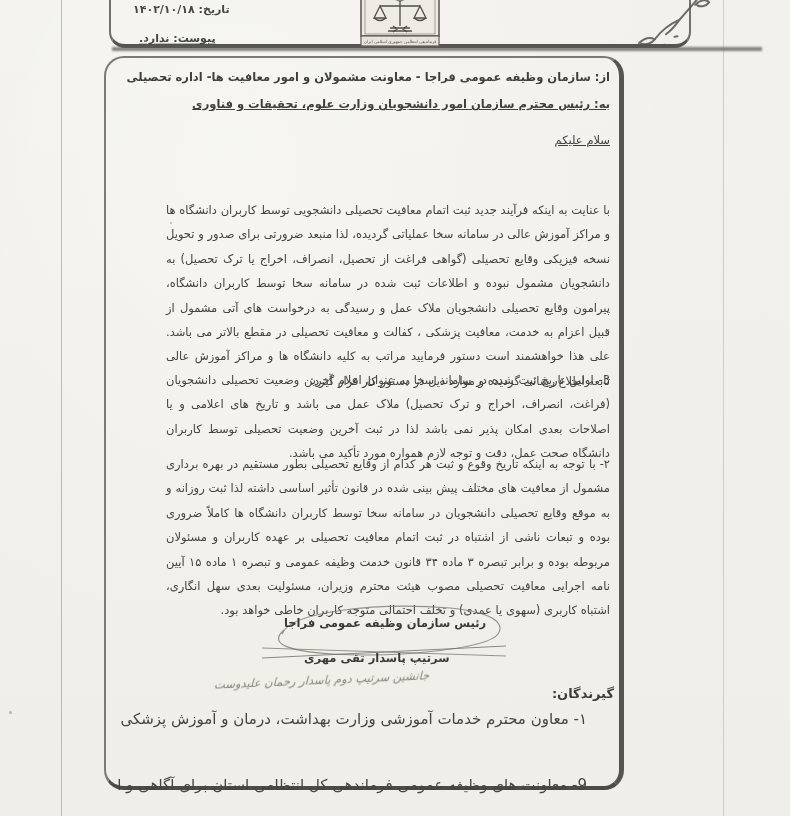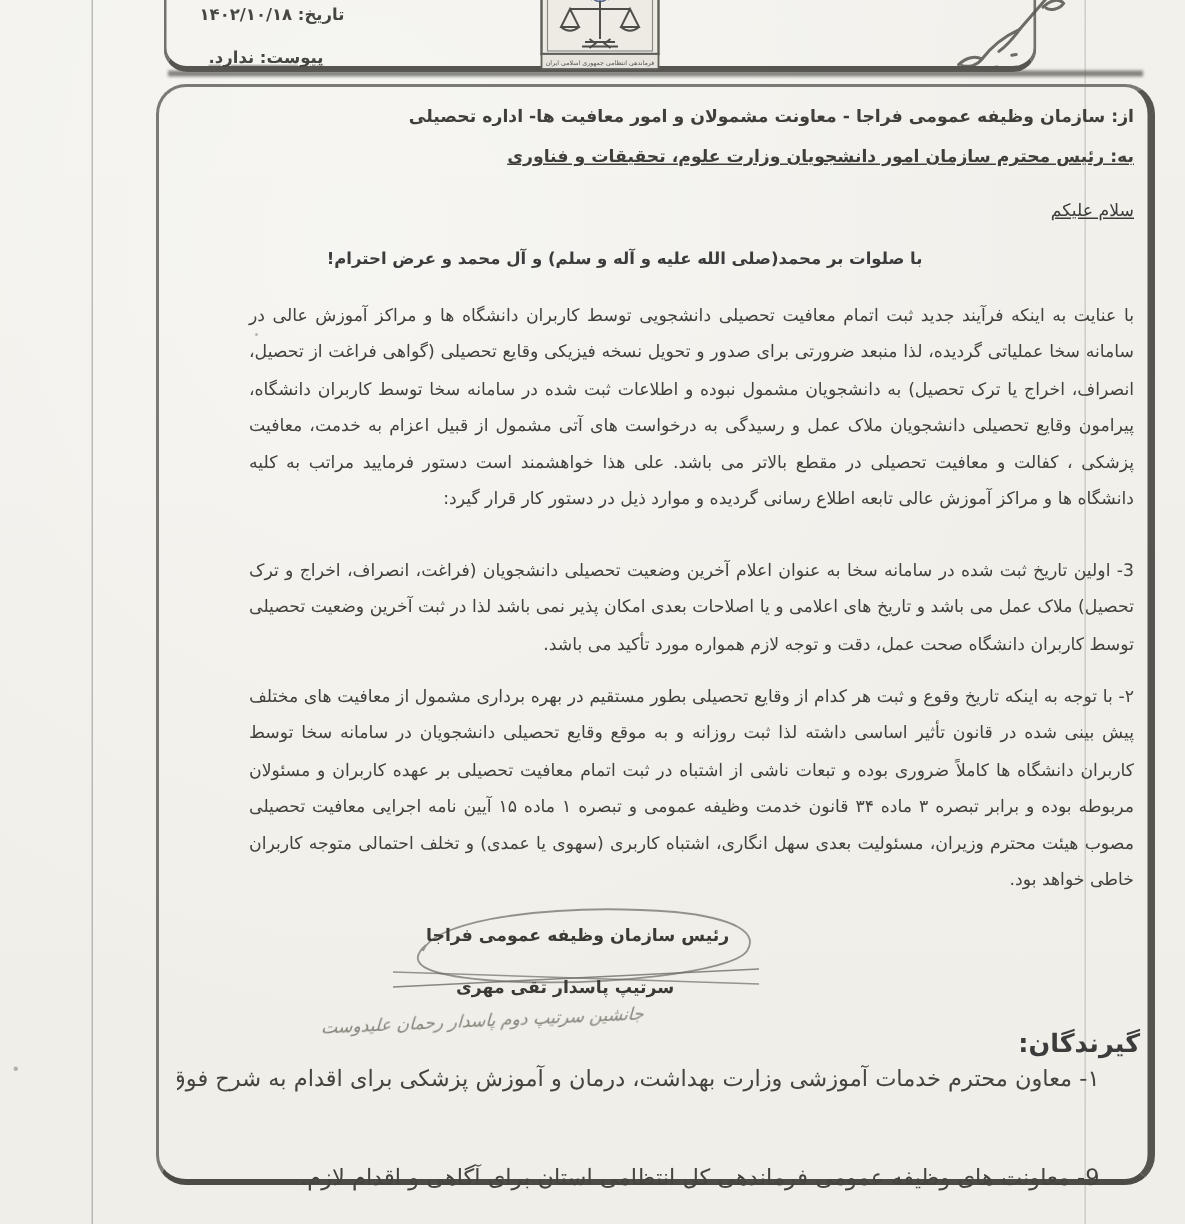--- a/index.html
+++ b/index.html
@@ -26,21 +26,21 @@
     background:#5d5c57;filter:blur(1.1px);opacity:.75;}
   .meta{position:absolute;font-size:11px;font-weight:700;color:#474742;direction:rtl;white-space:nowrap;}
   .meta.date{left:133px;top:3px;}
   .meta.attach{left:139px;top:32px;text-decoration:underline;text-decoration-color:rgba(70,70,65,.35);}
 
   .emblem{position:absolute;left:360px;top:-8px;}
   .bismillah{position:absolute;left:628px;top:-8px;transform:rotate(-10deg);}
 
   
   .main-box{
-    position:absolute;left:104px;top:56px;width:666px;height:734px;box-sizing:border-box;
+    position:absolute;left:104px;top:56px;width:520px;height:734px;box-sizing:border-box;
     border:2px solid #7b7a74;border-right:5px solid #56554f;border-bottom:4px solid #4c4b45;
     border-radius:20px;
   }
   .blk{position:absolute;direction:rtl;right:9px;left:12px;text-align:right;}
   .head-line{font-weight:700;font-size:11.5px;color:#403f3a;white-space:nowrap;overflow:hidden;}
   .para{font-size:11.5px;line-height:24.4px;text-align:justify;color:#43423d;margin-left:48px;}
   .l-from{top:12px;}
   .l-to{top:39px;text-decoration:underline;}
   .l-subject{top:66px;}
   .l-salam{top:75px;font-size:11.5px;font-weight:400;text-decoration:underline;}
@@ -51,21 +51,21 @@
 
   .sig-block{position:absolute;top:552px;left:0;right:0;height:95px;margin-left:36px;}
   .sig-title{position:absolute;left:142px;top:6px;font-weight:700;font-size:11.5px;direction:rtl;white-space:nowrap;color:#3b3a35;}
   .sig-oval{position:absolute;left:112px;top:-10px;}
   .sig-name{position:absolute;left:162px;top:41px;font-weight:700;font-size:11.5px;direction:rtl;white-space:nowrap;color:#3b3a35;}
   .sig-strike{position:absolute;left:118px;top:33px;}
   .sig-hand{position:absolute;left:72px;top:63px;font-size:11.5px;direction:rtl;white-space:nowrap;
     color:#85847a;font-style:italic;letter-spacing:1.5px;transform:rotate(-2.5deg) skewX(-6deg);
     filter:blur(.35px);}
 
-  .recipients-label{top:628px;font-weight:700;font-size:17px;right:5px;left:auto;white-space:nowrap;text-align:center;}
+  .recipients-label{top:628px;font-weight:700;font-size:13px;right:5px;left:auto;white-space:nowrap;text-align:center;}
   .rec{font-size:15px;color:#45443f;white-space:nowrap;overflow:hidden;right:32px;}
   .rec.r1{top:652px;}
   .rec.r2{top:688px;}
   .rec.r3{top:718px;}
 </style>
 </head>
 <body>
 
 <div class="page">
 
@@ -116,21 +116,20 @@
         <path d="M30,50 l3,0 M44,44 l3,0"></path>
       </g>
     </svg>
   </div>
 
   <div class="main-box">
 
     <div class="blk head-line l-from">از: سازمان وظیفه عمومی فراجا - معاونت مشمولان و امور معافیت ها- اداره تحصیلی</div>
     <div class="blk head-line l-to">به: رئیس محترم سازمان امور دانشجویان وزارت علوم، تحقیقات و فناوری</div>
     <div class="blk l-salam">سلام علیکم</div>
-    <div class="blk l-salutation">با صلوات بر محمد(صلی الله علیه و آله و سلم) و آل محمد و عرض احترام!</div>
 
     <div class="blk para l-p1">با عنایت به اینکه فرآیند جدید ثبت اتمام معافیت تحصیلی دانشجویی توسط کاربران دانشگاه ها و مراکز آموزش عالی در سامانه سخا عملیاتی گردیده، لذا منبعد ضرورتی برای صدور و تحویل نسخه فیزیکی وقایع تحصیلی (گواهی فراغت از تحصیل، انصراف، اخراج یا ترک تحصیل) به دانشجویان مشمول نبوده و اطلاعات ثبت شده در سامانه سخا توسط کاربران دانشگاه، پیرامون وقایع تحصیلی دانشجویان ملاک عمل و رسیدگی به درخواست های آتی مشمول از قبیل اعزام به خدمت، معافیت پزشکی ، کفالت و معافیت تحصیلی در مقطع بالاتر می باشد. علی هذا خواهشمند است دستور فرمایید مراتب به کلیه دانشگاه ها و مراکز آموزش عالی تابعه اطلاع رسانی گردیده و موارد ذیل در دستور کار قرار گیرد:</div>
     <div class="blk para l-item1">3- اولین تاریخ ثبت شده در سامانه سخا به عنوان اعلام آخرین وضعیت تحصیلی دانشجویان (فراغت، انصراف، اخراج و ترک تحصیل) ملاک عمل می باشد و تاریخ های اعلامی و یا اصلاحات بعدی امکان پذیر نمی باشد لذا در ثبت آخرین وضعیت تحصیلی توسط کاربران دانشگاه صحت عمل، دقت و توجه لازم همواره مورد تأکید می باشد.</div>
     <div class="blk para l-item2">۲- با توجه به اینکه تاریخ وقوع و ثبت هر کدام از وقایع تحصیلی بطور مستقیم در بهره برداری مشمول از معافیت های مختلف پیش بینی شده در قانون تأثیر اساسی داشته لذا ثبت روزانه و به موقع وقایع تحصیلی دانشجویان در سامانه سخا توسط کاربران دانشگاه ها کاملاً ضروری بوده و تبعات ناشی از اشتباه در ثبت اتمام معافیت تحصیلی بر عهده کاربران و مسئولان مربوطه بوده و برابر تبصره ۳ ماده ۳۴ قانون خدمت وظیفه عمومی و تبصره ۱ ماده ۱۵ آیین نامه اجرایی معافیت تحصیلی مصوب هیئت محترم وزیران، مسئولیت بعدی سهل انگاری، اشتباه کاربری (سهوی یا عمدی) و تخلف احتمالی متوجه کاربران خاطی خواهد بود.</div>
 
     <div class="sig-block">
       <div class="sig-oval">
         <svg width="258" height="64" viewBox="0 0 258 64">
           <path d="M28,34 C36,12 120,2 196,8 C236,12 252,22 244,34 C234,48 150,58 78,54 C34,51 14,44 30,30" fill="none" stroke="#7b7a72" stroke-width="1.2" opacity=".8"></path>
         </svg>

